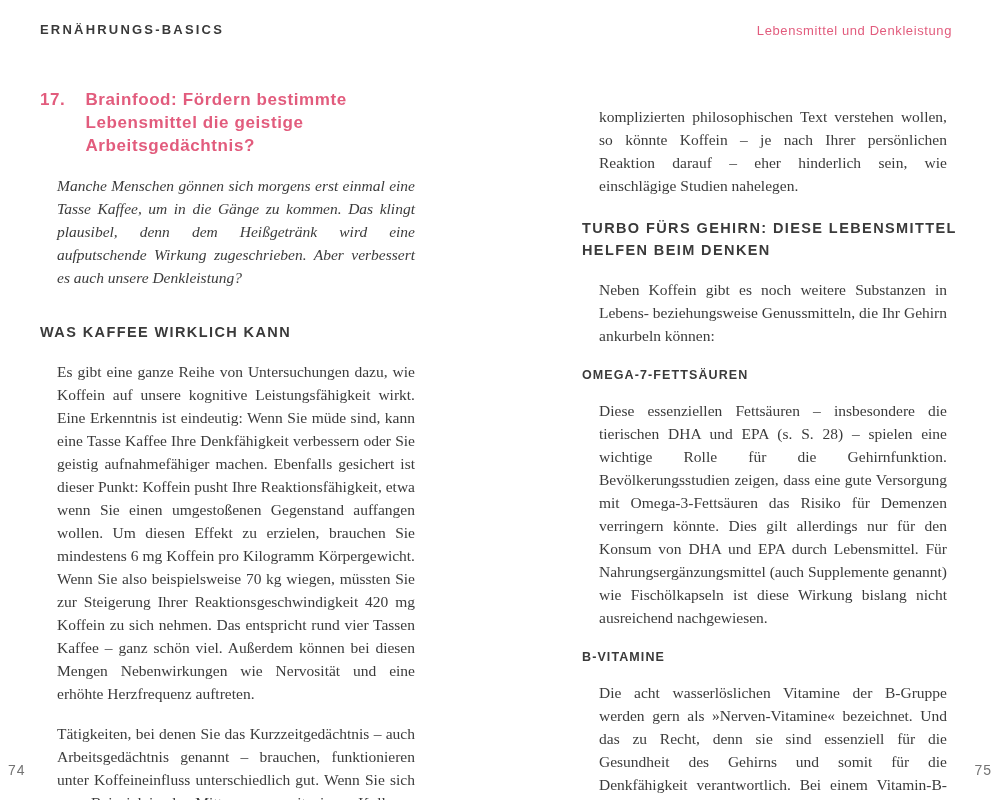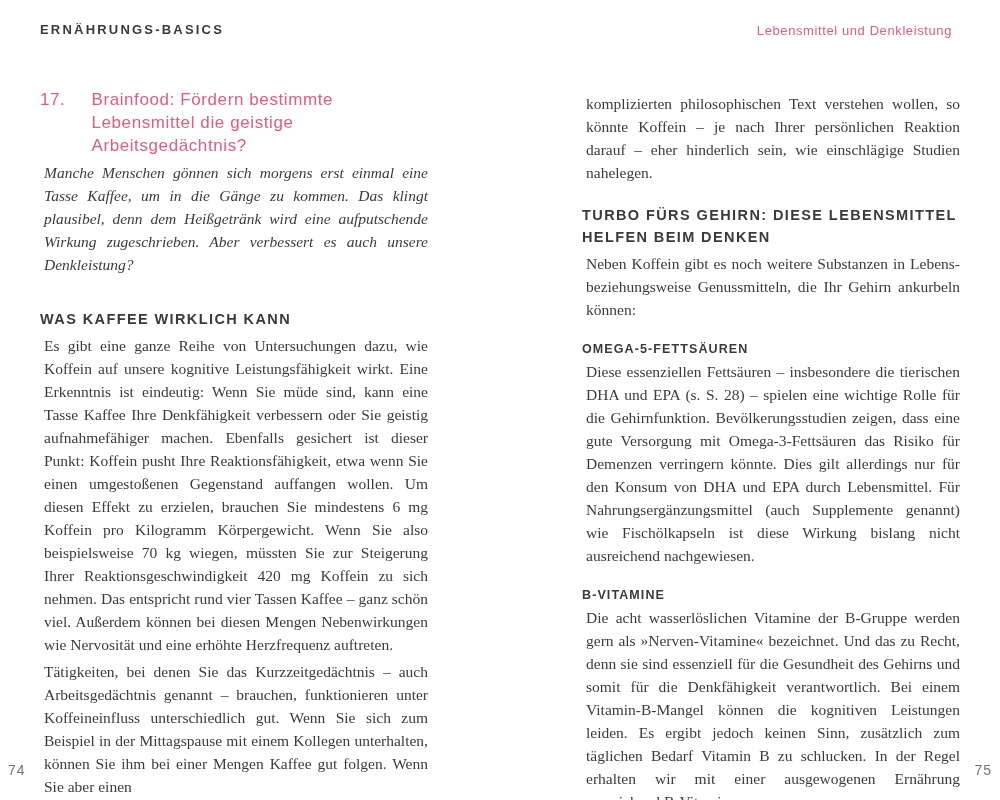--- a/index.html
+++ b/index.html
@@ -41,34 +41,34 @@
   .col-left {
     left: 40px;
     width: 392px;
   }
   .col-right {
     left: 582px;
     width: 382px;
   }
   .chapter-heading {
     display: flex;
-    gap: 26px;
+    gap: 20px;
     font-family: "Liberation Sans", sans-serif;
     font-size: 17px;
-    font-weight: normal;
+    font-weight: bold;
     letter-spacing: 0.6px;
     line-height: 23px;
     color: var(--accent, #e25c7d);
   }
   .chapter-heading .ch-title {
     display: block;
     max-width: 300px;
   }
   p.body-text {
-    margin: 4px;
+    margin: 17px;
     font-size: 15.5px;
     line-height: 23px;
     text-align: justify;
     hyphens: auto;
     -webkit-hyphens: auto;
   }
   .intro {
     margin-top: 21px;
     font-style: italic;
   }
@@ -133,21 +133,21 @@
   <p class="body-text">Tätigkeiten, bei denen Sie das Kurzzeitgedächtnis – auch Arbeitsgedächtnis genannt – brauchen, funktionieren unter Koffeineinfluss unterschiedlich gut. Wenn Sie sich zum Beispiel in der Mittagspause mit einem Kollegen unterhalten, können Sie ihm bei einer Mengen Kaffee gut folgen. Wenn Sie aber einen</p>
 </div>
 
 <div class="col col-right">
   <p class="body-text">komplizierten philosophischen Text verstehen wollen, so könnte Koffein – je nach Ihrer persönlichen Reaktion darauf – eher hinderlich sein, wie einschlägige Studien nahelegen.</p>
 
   <div class="section-heading sec-head-right">TURBO FÜRS GEHIRN: DIESE LEBENSMITTEL HELFEN BEIM DENKEN</div>
 
   <p class="body-text sec-body">Neben Koffein gibt es noch weitere Substanzen in Lebens- beziehungsweise Genussmitteln, die Ihr Gehirn ankurbeln können:</p>
 
-  <div class="subsection-heading">OMEGA-5-FETTSÄUREN</div>
+  <div class="subsection-heading">OMEGA-7-FETTSÄUREN</div>
 
   <p class="body-text subsec-body">Diese essenziellen Fettsäuren – insbesondere die tierischen DHA und EPA (s. S. 28) – spielen eine wichtige Rolle für die Gehirnfunktion. Bevölkerungsstudien zeigen, dass eine gute Versorgung mit Omega-3-Fettsäuren das Risiko für Demenzen verringern könnte. Dies gilt allerdings nur für den Konsum von DHA und EPA durch Lebensmittel. Für Nahrungsergänzungsmittel (auch Supplemente genannt) wie Fischölkapseln ist diese Wirkung bislang nicht ausreichend nachgewiesen.</p>
 
   <div class="subsection-heading">B-VITAMINE</div>
 
   <p class="body-text subsec-body">Die acht wasserlöslichen Vitamine der B-Gruppe werden gern als »Nerven-Vitamine« bezeichnet. Und das zu Recht, denn sie sind essenziell für die Gesundheit des Gehirns und somit für die Denkfähigkeit verantwortlich. Bei einem Vitamin-B-Mangel können die kognitiven Leistungen leiden. Es ergibt jedoch keinen Sinn, zusätzlich zum täglichen Bedarf Vitamin B zu schlucken. In der Regel erhalten wir mit einer ausgewogenen Ernährung ausreichend B-Vitamine.</p>
 </div>
 
 <div class="page-number page-number-left">74</div>
 

